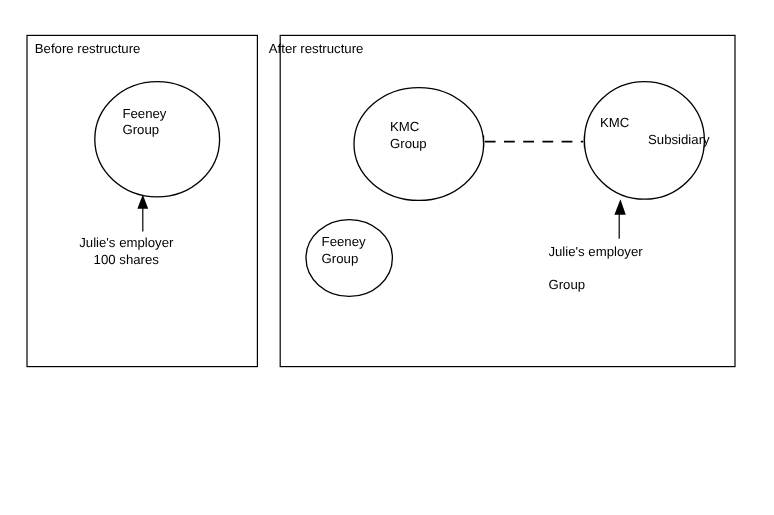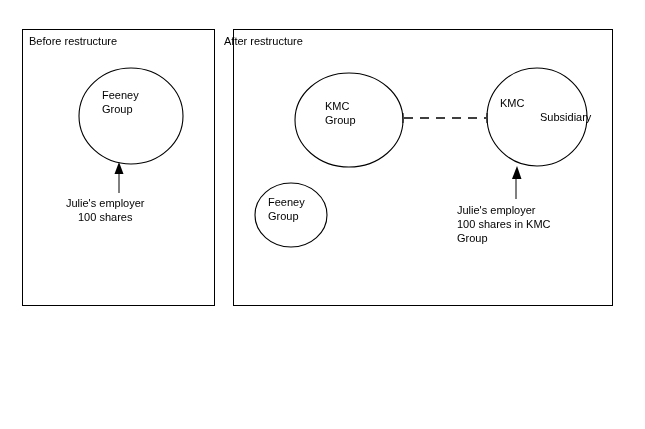--- a/index.html
+++ b/index.html
@@ -91,17 +91,16 @@
   <div class="txt node-label" style="left:325px; top:100px;">KMC</div>
   <div class="txt node-label" style="left:325px; top:114px;">Group</div>
 
   <div class="txt node-label" style="left:500px; top:97px;">KMC</div>
   <div class="txt node-label" style="left:500px; top:111px;margin-left:40px;">Subsidiary</div>
 
   <div class="txt node-label" style="left:268px; top:196px;">Feeney</div>
   <div class="txt node-label" style="left:268px; top:210px;">Group</div>
 
   <div class="txt annot" style="left:457px; top:204px;">Julie's employer</div>
-  <div class="txt annot" style="left:457px; top:218px;">100 shares in KMC</div>
   <div class="txt annot" style="left:457px; top:232px;">Group</div>
 
 
 </div>
 
 </body></html>

